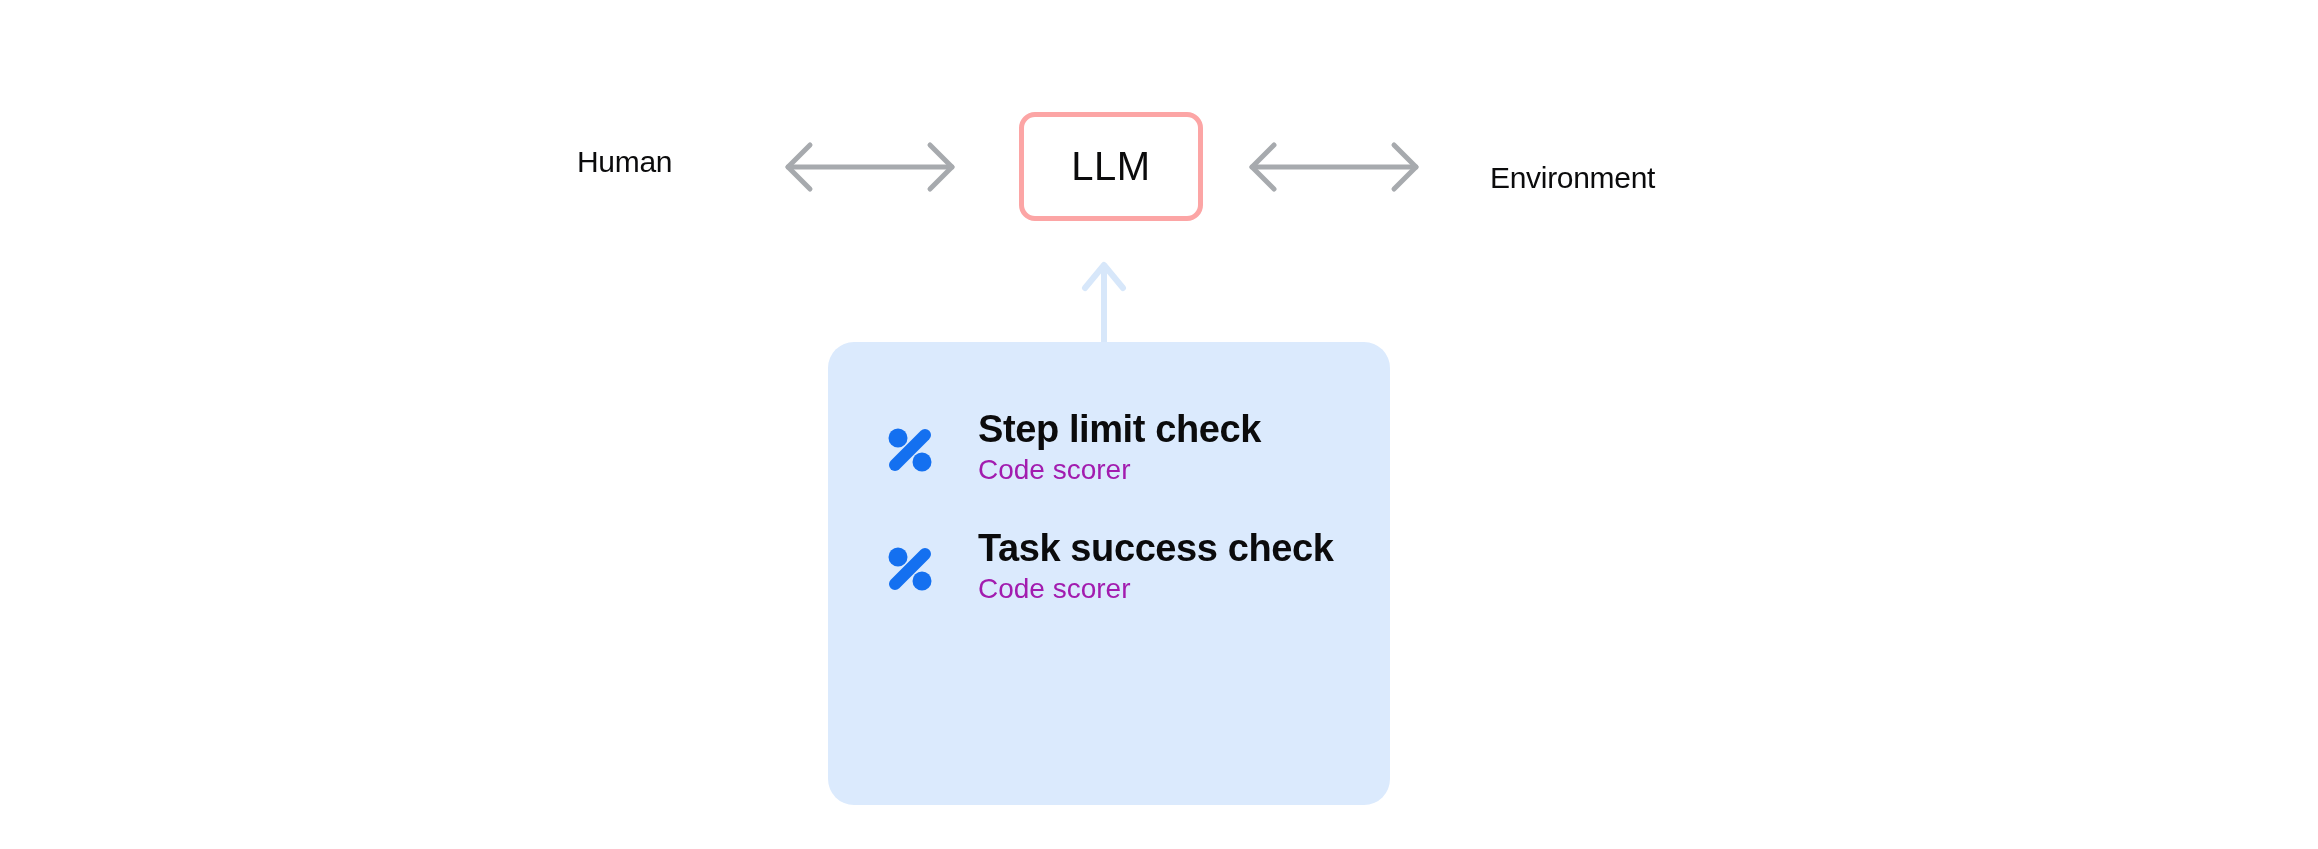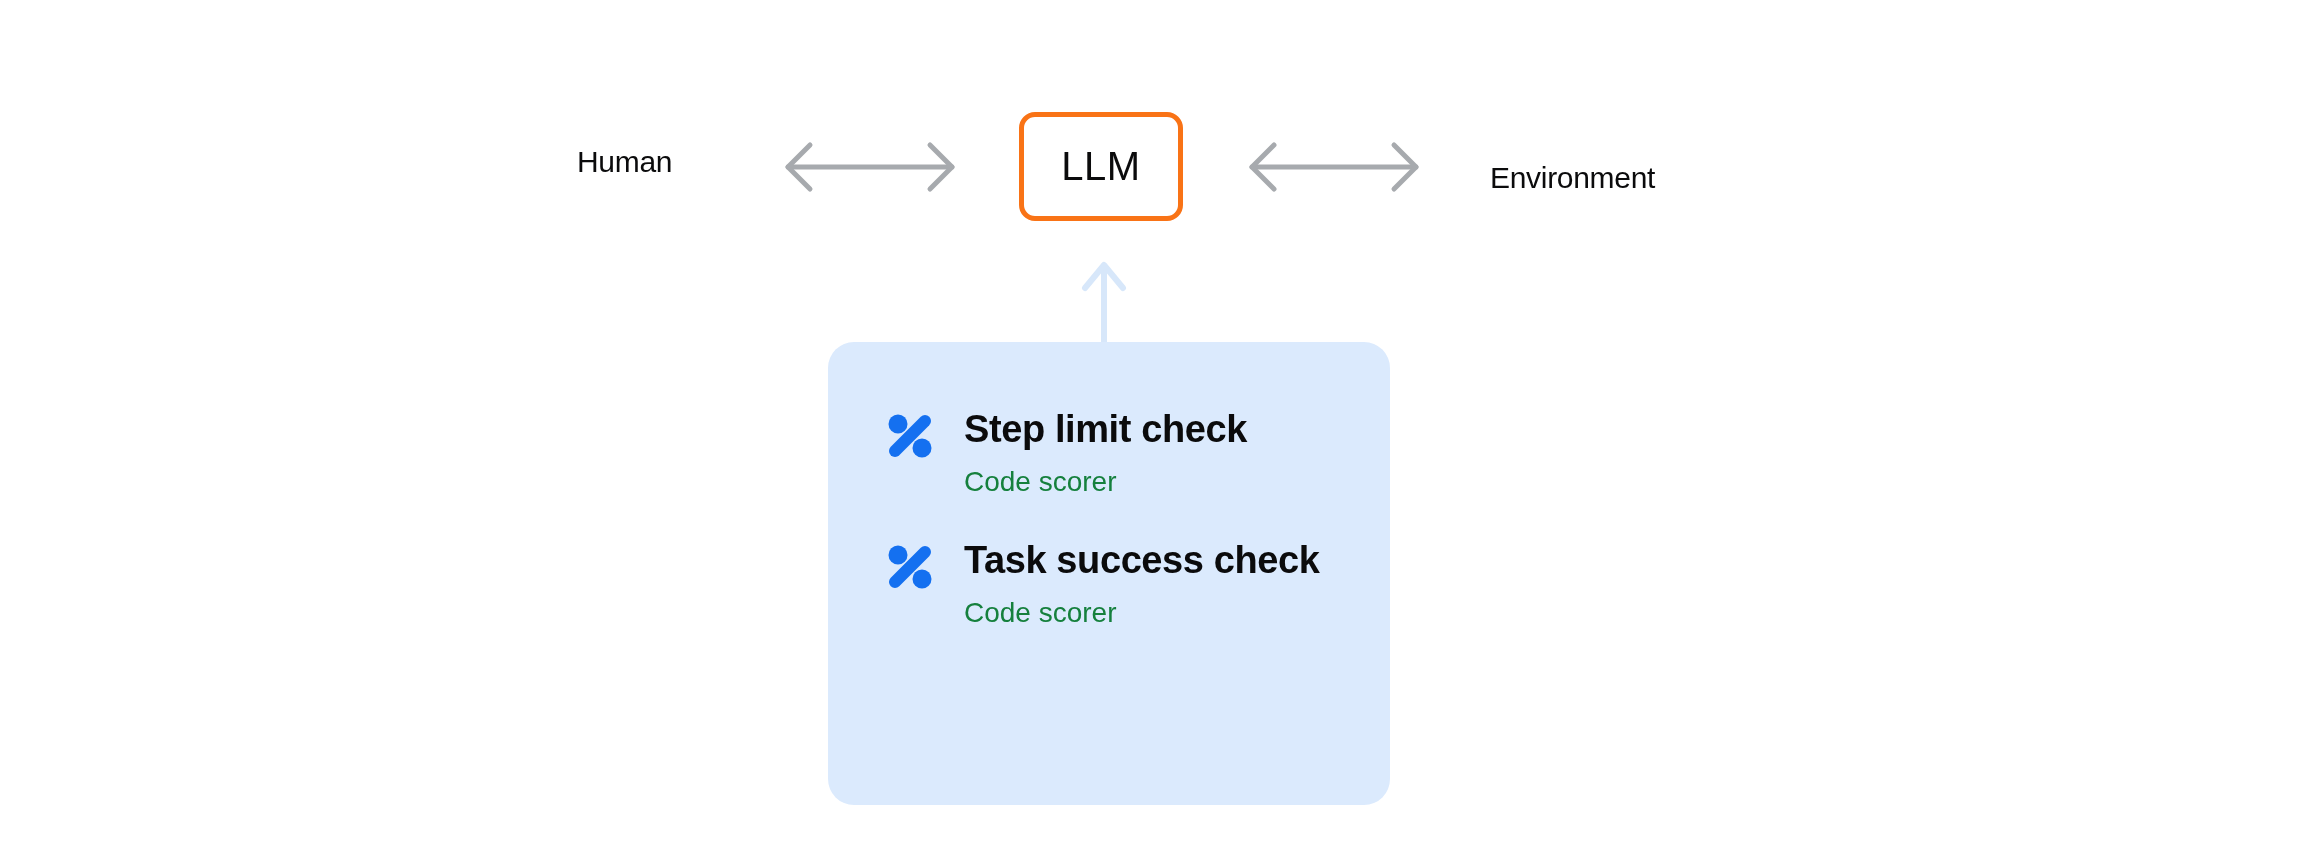--- a/index.html
+++ b/index.html
@@ -24,24 +24,24 @@
     white-space: nowrap;
     line-height: 1;
   }
   .human-label { left: 577px; top: 147px; }
   .environment-label { left: 1490px; top: 147px; margin-top: 16px; }
 
   .llm-box {
     position: absolute;
     left: 1019px;
     top: 112px;
-    width: 164px;
+    width: 184px;
     height: 109px;
     box-sizing: border-box;
-    border: 5px solid #f97316;
+    border: 5px solid #fca5a5;
     border-radius: 16px;
     background: #ffffff;
     display: flex;
     align-items: center;
     justify-content: center;
     font-size: 40px;
     font-weight: 500;
     color: #0b0b0c;
     letter-spacing: 0.5px;
   }
@@ -58,22 +58,22 @@
     top: 342px;
     width: 562px;
     height: 463px;
     box-sizing: border-box;
     background: #dbeafd;
     border-radius: 26px;
     padding: 64px 40px 0 58px;
   }
   .scorer-row {
     display: flex;
-    align-items: flex-start;
-    gap: 30px;
+    align-items: center;
+    gap: 44px;
     margin-bottom: 37px;
   }
   .scorer-icon {
     flex: 0 0 48px;
     width: 48px;
     height: 48px;
     margin-top: 6px;
   }
   .scorer-texts { display: flex; flex-direction: column; }
   .scorer-title {
@@ -81,22 +81,22 @@
     line-height: 46px;
     font-weight: 600;
     color: #0b0b0c;
     letter-spacing: -0.4px;
     white-space: nowrap;
   }
   .scorer-subtitle {
     font-size: 28px;
     line-height: 36px;
     font-weight: 400;
-    color: #15803d;
-    margin-top: 12px;
+    color: #a21caf;
+    margin-top: 0;
     white-space: nowrap;
   }
 </style>
 </head>
 <body>
 
 <div class="canvas">
 
   <div class="node-label human-label">Human</div>
 

